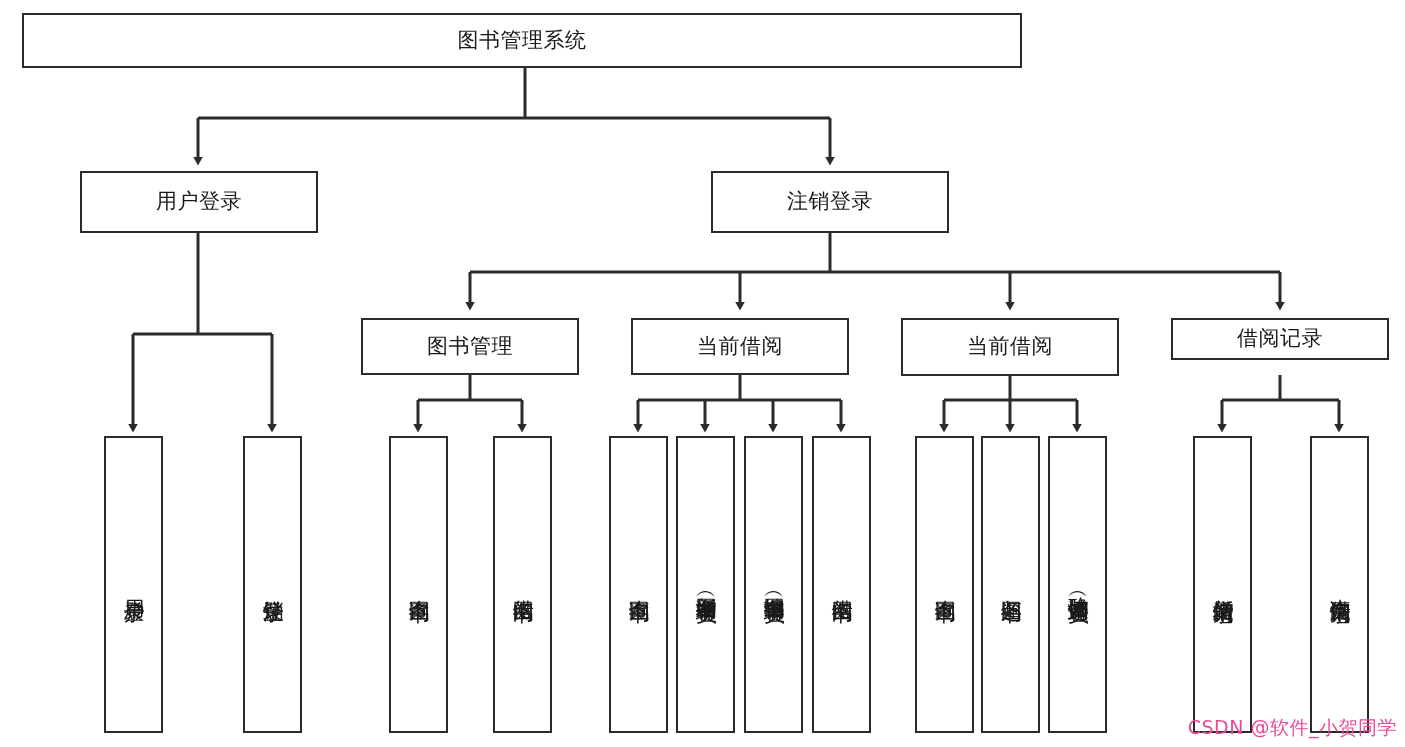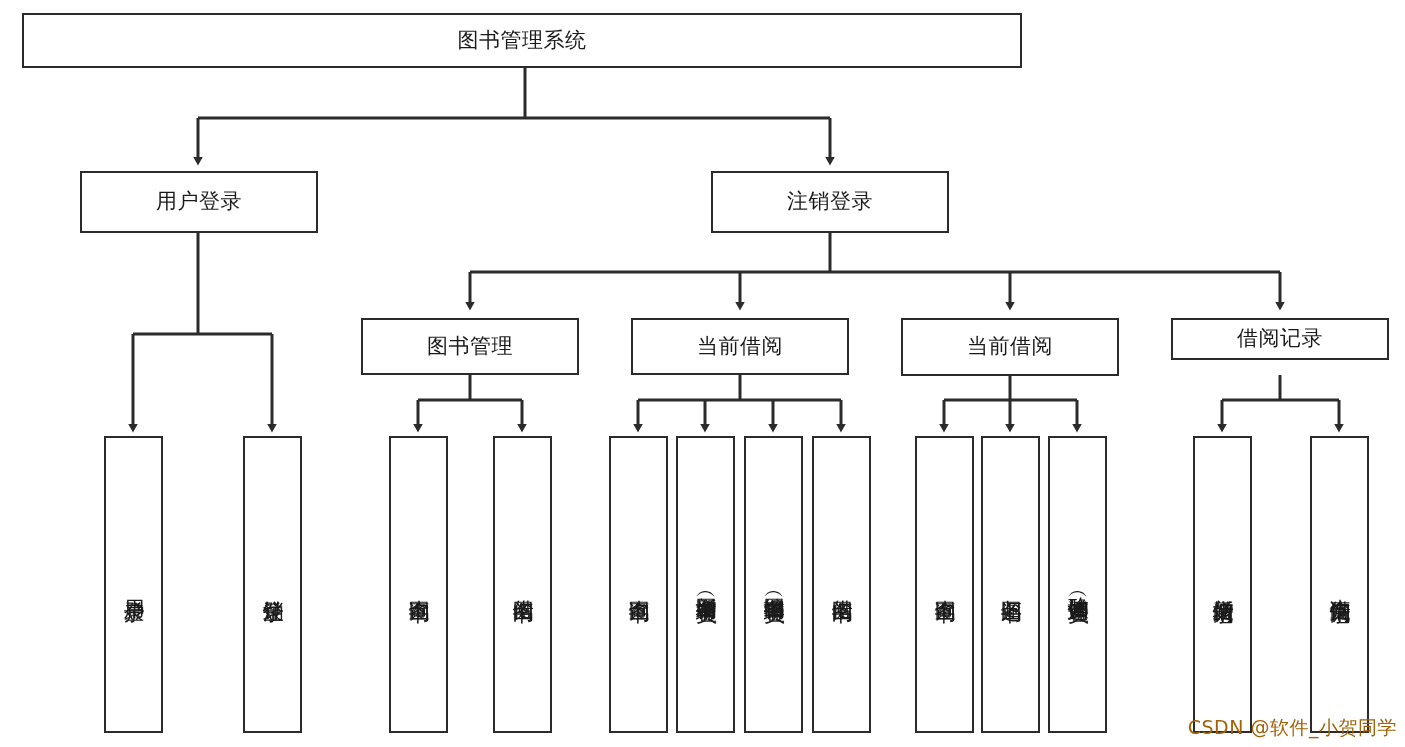--- a/index.html
+++ b/index.html
@@ -56,21 +56,21 @@
   .node-v .vtext {
     display: block;
     writing-mode: vertical-rl;
     text-orientation: upright;
   }
   #watermark {
     position: absolute;
     right: 8px;
     bottom: 6px;
     font-size: 19px;
-    color: #a16207;
+    color: #ec4899;
     white-space: nowrap;
     letter-spacing: 0.5px;
     pointer-events: none;
   }
 </style>
 </head>
 <body>
 
 <div id="diagram-root">
 

